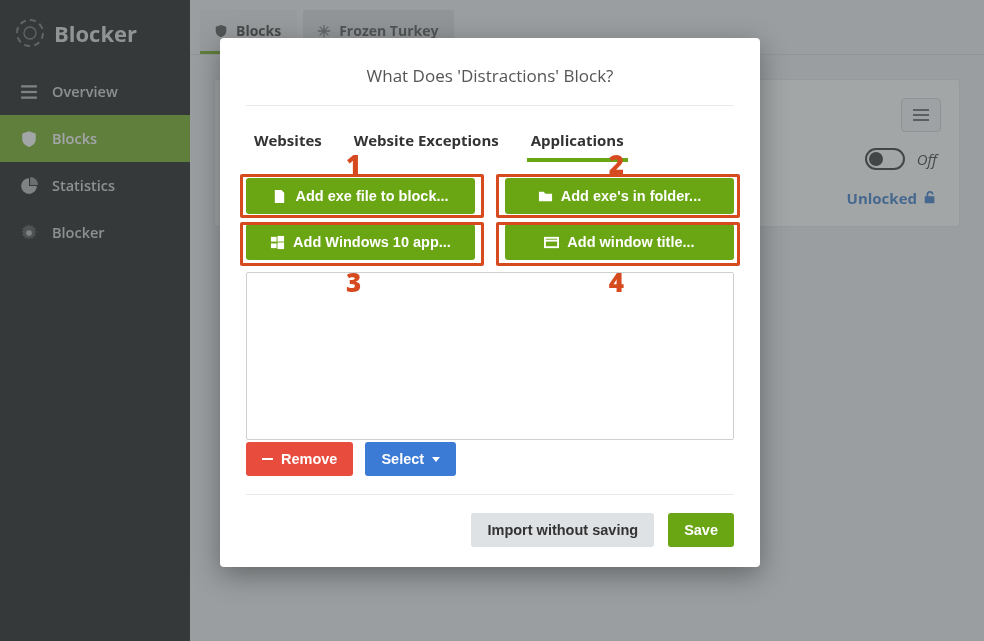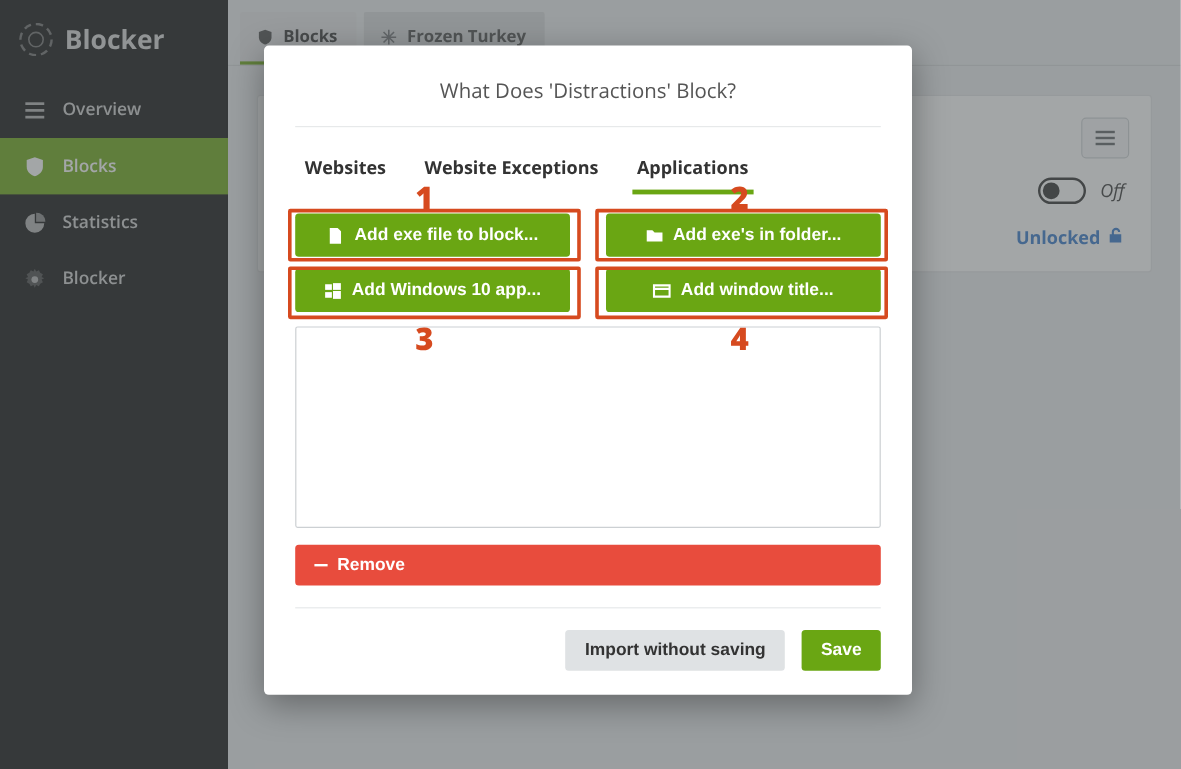--- a/index.html
+++ b/index.html
@@ -233,22 +233,21 @@
     margin-top: 6px;
     height: 168px;
     border: 1px solid #ccd0d3;
     border-radius: 2px;
     background: #fff;
   }
 
   .action-row {
     display:flex;
     gap: 12px;
-    margin-top: 14px;
-    flex-direction: column;
+    margin-top: 2px;
   }
   .btn {
     border: none;
     border-radius: 3px;
     padding: 9px 16px;
     font-size: 14.5px;
     font-weight: 700;
     cursor: pointer;
     display: inline-flex;
     align-items: center;
@@ -439,20 +438,24 @@
     <span class="annot-num" style="right:110px; top:104px;">4</span>
   </div>
 
   <div class="list-box"></div>
 
   <div class="action-row">
     <button class="btn btn-red">
       <span class="minus"></span>
       <span>Remove</span>
     </button>
+    <button class="btn btn-blue">
+      <span>Select</span>
+      <span class="chevron"></span>
+    </button>
   </div>
 
   <hr style="margin-top:18px;">
 
   <div class="modal-footer">
     <button class="btn btn-grey">
       <span>Import without saving</span>
     </button>
     <button class="btn btn-save">
       <span>Save</span>

